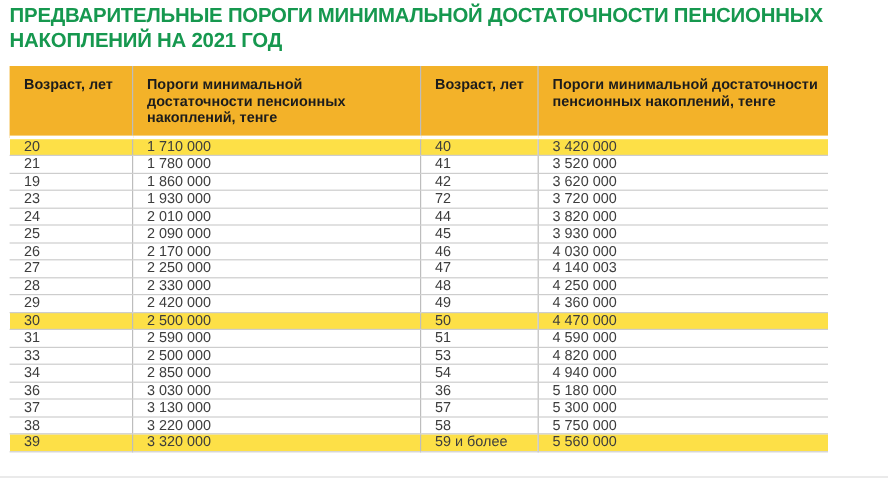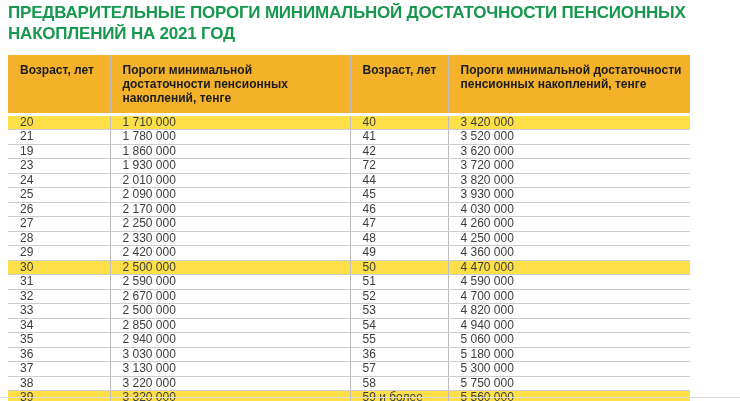--- a/index.html
+++ b/index.html
@@ -139,21 +139,21 @@
         <tr>
           <td>26</td>
           <td>2 170 000</td>
           <td>46</td>
           <td>4 030 000</td>
         </tr>
         <tr>
           <td>27</td>
           <td>2 250 000</td>
           <td>47</td>
-          <td>4 260 000</td>
+          <td>4 140 003</td>
         </tr>
         <tr>
           <td>28</td>
           <td>2 330 000</td>
           <td>48</td>
           <td>4 250 000</td>
         </tr>
         <tr>
           <td>29</td>
           <td>2 420 000</td>
@@ -166,42 +166,30 @@
           <td>50</td>
           <td>4 470 000</td>
         </tr>
         <tr>
           <td>31</td>
           <td>2 590 000</td>
           <td>51</td>
           <td>4 590 000</td>
         </tr>
         <tr>
-          <td>32</td>
-          <td>2 670 000</td>
-          <td>52</td>
-          <td>4 700 000</td>
-        </tr>
-        <tr>
           <td>33</td>
           <td>2 500 000</td>
           <td>53</td>
           <td>4 820 000</td>
         </tr>
         <tr>
           <td>34</td>
           <td>2 850 000</td>
           <td>54</td>
           <td>4 940 000</td>
-        </tr>
-        <tr>
-          <td>35</td>
-          <td>2 940 000</td>
-          <td>55</td>
-          <td>5 060 000</td>
         </tr>
         <tr>
           <td>36</td>
           <td>3 030 000</td>
           <td>36</td>
           <td>5 180 000</td>
         </tr>
         <tr>
           <td>37</td>
           <td>3 130 000</td>

